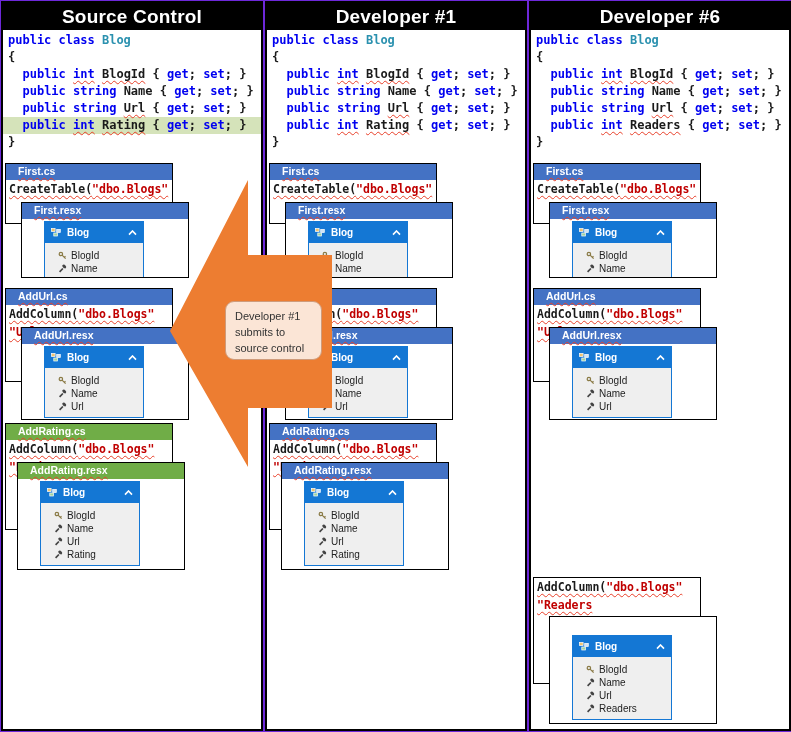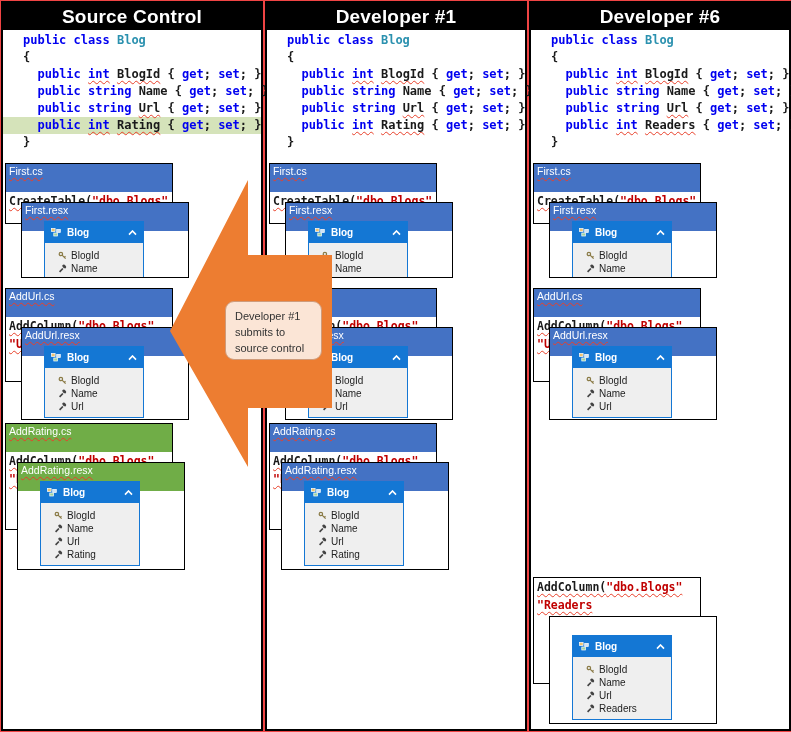--- a/index.html
+++ b/index.html
@@ -1,32 +1,32 @@
 <!DOCTYPE html>
 <html><head>
 <meta charset="utf-8">
 <style>
   html,body{margin:0;padding:0;background:#fff;}
-  #diagram{position:relative;width:791px;height:732px;background:#ef4444;overflow:hidden;
+  #diagram{position:relative;width:791px;height:732px;background:#6d28d9;overflow:hidden;
            font-family:"Liberation Sans",sans-serif;}
   .col{position:absolute;top:1px;height:726px;width:258px;border:2px solid #000;background:#fff;z-index:0;}
   .col-title{height:27px;background:#000;color:#fff;font-size:19px;font-weight:bold;
              text-align:center;line-height:27px;letter-spacing:.2px;}
   .code{font-family:"DejaVu Sans Mono","Liberation Mono",monospace;font-size:12px;font-weight:bold;
         margin-top:2px;}
-  .code-line{height:17px;line-height:17px;padding-left:20px;white-space:pre;}
+  .code-line{height:17px;line-height:17px;padding-left:5px;white-space:pre;}
   .code-line.hl{background:#D5E3BA;}
   .kw{color:#0000f0;}
   .cls{color:#2B91AF;}
   .str{color:#C00000;}
   .pl{color:#1a1a1a;}
   .sq{text-decoration:underline;text-decoration-style:wavy;text-decoration-color:#e8402a;
       text-decoration-thickness:1px;text-underline-offset:2px;}
   .win{position:absolute;background:#fff;border:1px solid #000;box-sizing:border-box;overflow:hidden;}
-  .win-bar{height:28px;line-height:14px;padding-left:3px;font-size:10.5px;color:#fff;}
+  .win-bar{height:16px;line-height:14px;padding-left:12px;font-size:10.5px;color:#fff;font-weight:bold;}
   .win-bar.blue{background:#4472C4;}
   .win-bar.green{background:#70AD47;}
   .win-code-line{font-family:"DejaVu Sans Mono","Liberation Mono",monospace;font-size:11.5px;font-weight:bold;
                  line-height:17px;padding-left:3px;white-space:pre;margin-top:1px;}
   .etable{position:absolute;left:22px;top:18px;width:100px;border:1px solid #1477D4;
           background:#EFEFEF;box-sizing:border-box;}
   .etable-head{height:21px;background:#1477D4;color:#fff;display:flex;align-items:center;
                gap:6px;padding:0 6px;font-size:10px;font-weight:bold;}
   .etable-head .grow{flex:1;}
   .etable-body{padding:6px 0 4px 13px;}

